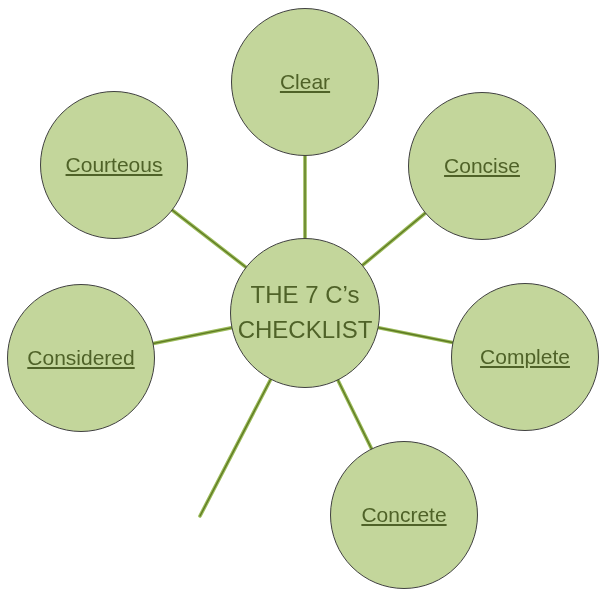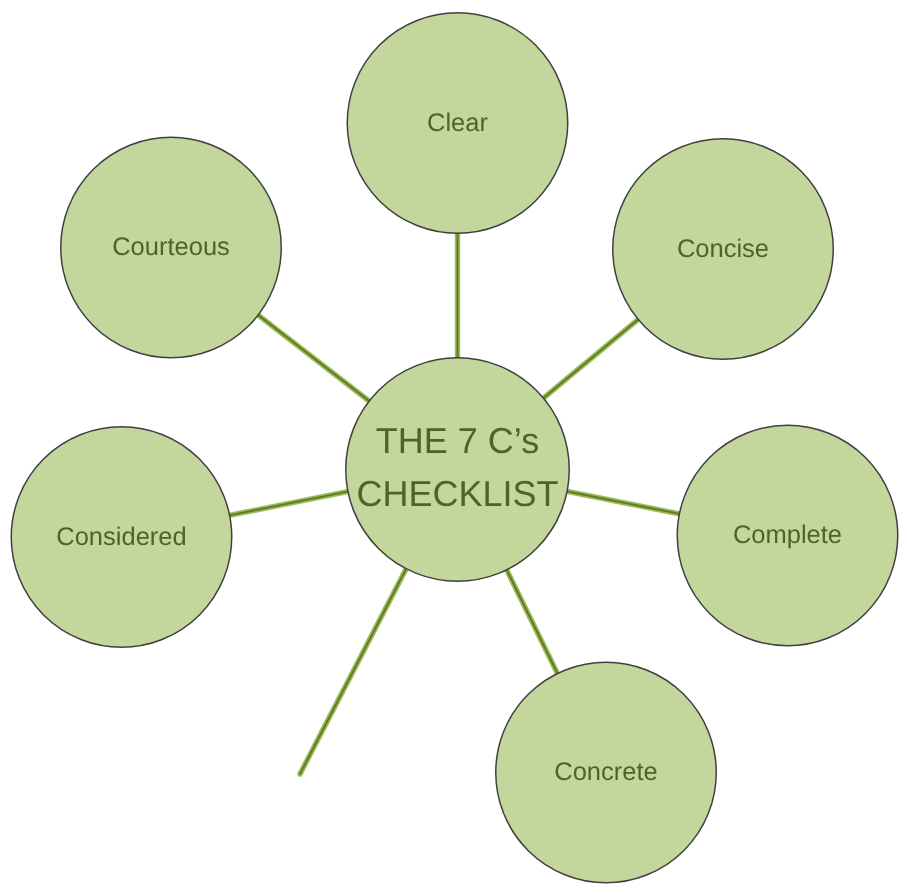--- a/index.html
+++ b/index.html
@@ -41,21 +41,22 @@
     display: flex;
     align-items: center;
     justify-content: center;
     text-align: center;
     z-index: 1;
     color: var(--label-text, #4f6228);
   }
   .node.satellite {
     width: 148px;
     height: 148px;
-    font-size: 17px;
+    font-size: 21px;
+    text-decoration: underline;
   }
   .node.hub {
     width: 150px;
     height: 150px;
     font-size: 24px;
     line-height: 1.45;
   }
   
   .node.hub        { left: 230px; top: 238px; }
   .node.clear      { left: 231px; top: 8px;   }

